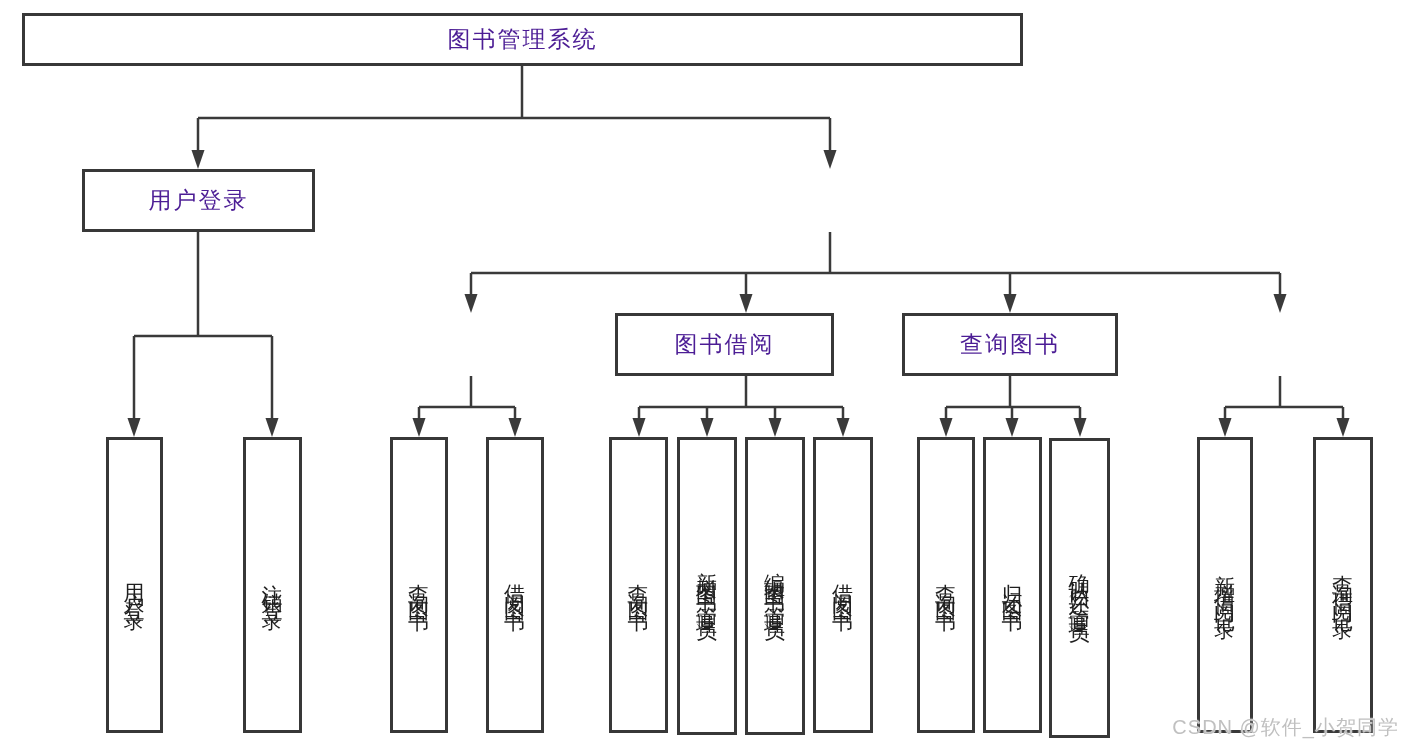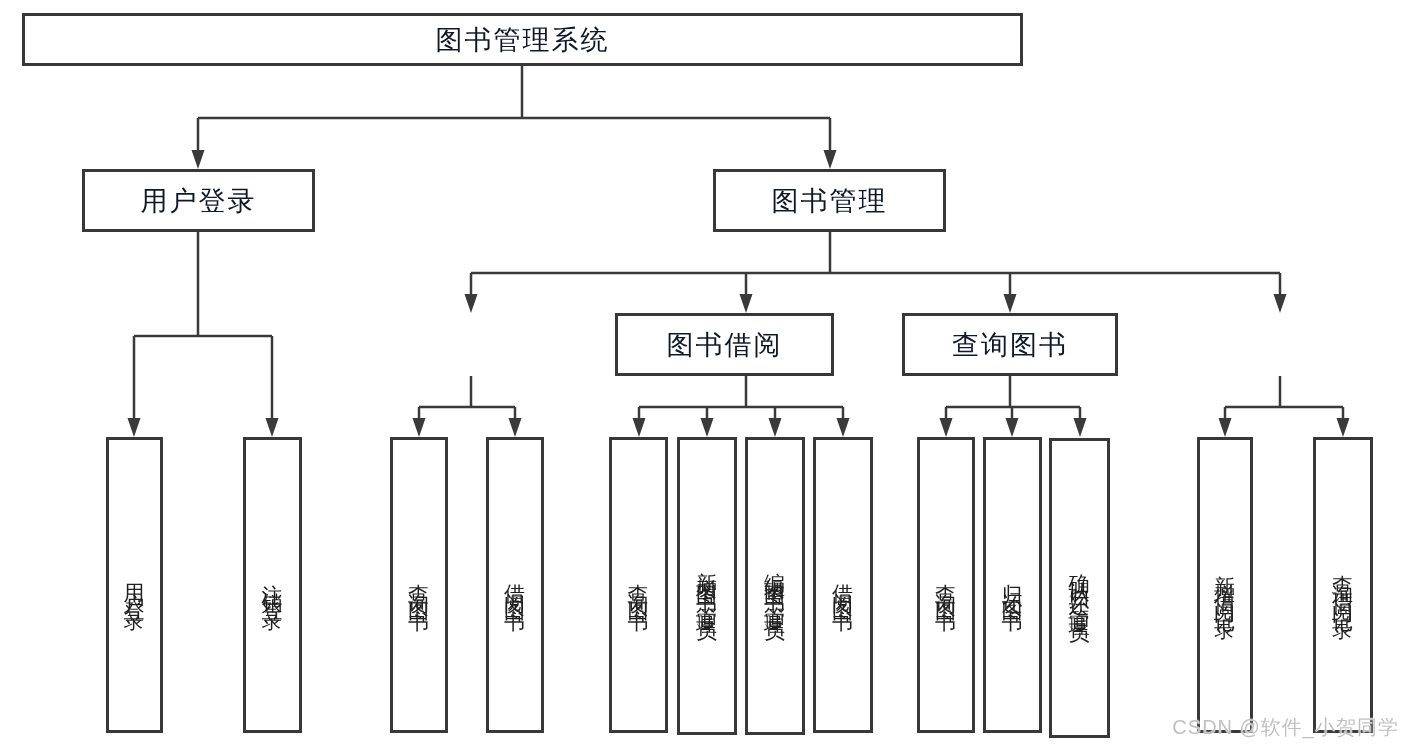--- a/index.html
+++ b/index.html
@@ -20,24 +20,24 @@
     position: absolute;
     box-sizing: border-box;
     background: #ffffff;
     border: 3px solid #383838;
     display: flex;
     align-items: center;
     justify-content: center;
     color: #1f1f1f;
   }
   .hnode span {
-    font-size: 27px;
+    font-size: 23px;
     letter-spacing: 2px;
     white-space: nowrap;
-    color: #0f172a;
+    color: #4c1d95;
   }
   .vnode span {
     writing-mode: vertical-rl;
     text-orientation: mixed;
     font-size: 21px;
     letter-spacing: 9px;
     line-height: 1;
     color: #1f1f1f;
   }
   .vnode.long span { letter-spacing: 7px; }
@@ -130,23 +130,20 @@
     </g>
   </svg>
 
   <div class="node hnode" style="left:22px;top:13px;width:1001px;height:53px">
     <span>图书管理系统</span>
   </div>
 
   <div class="node hnode" style="left:82px;top:169px;width:233px;height:63px">
     <span>用户登录</span>
   </div>
-  <div class="node hnode" style="left:713px;top:169px;width:233px;height:63px">
-    <span>图书管理</span>
-  </div>
 
   <div class="node hnode" style="left:615px;top:313px;width:219px;height:63px">
     <span>图书借阅</span>
   </div>
   <div class="node hnode" style="left:902px;top:313px;width:216px;height:63px">
     <span>查询图书</span>
   </div>
 
   <div class="node vnode" style="left:106px;top:437px;width:57px;height:296px">
     <span>用户登录</span>

